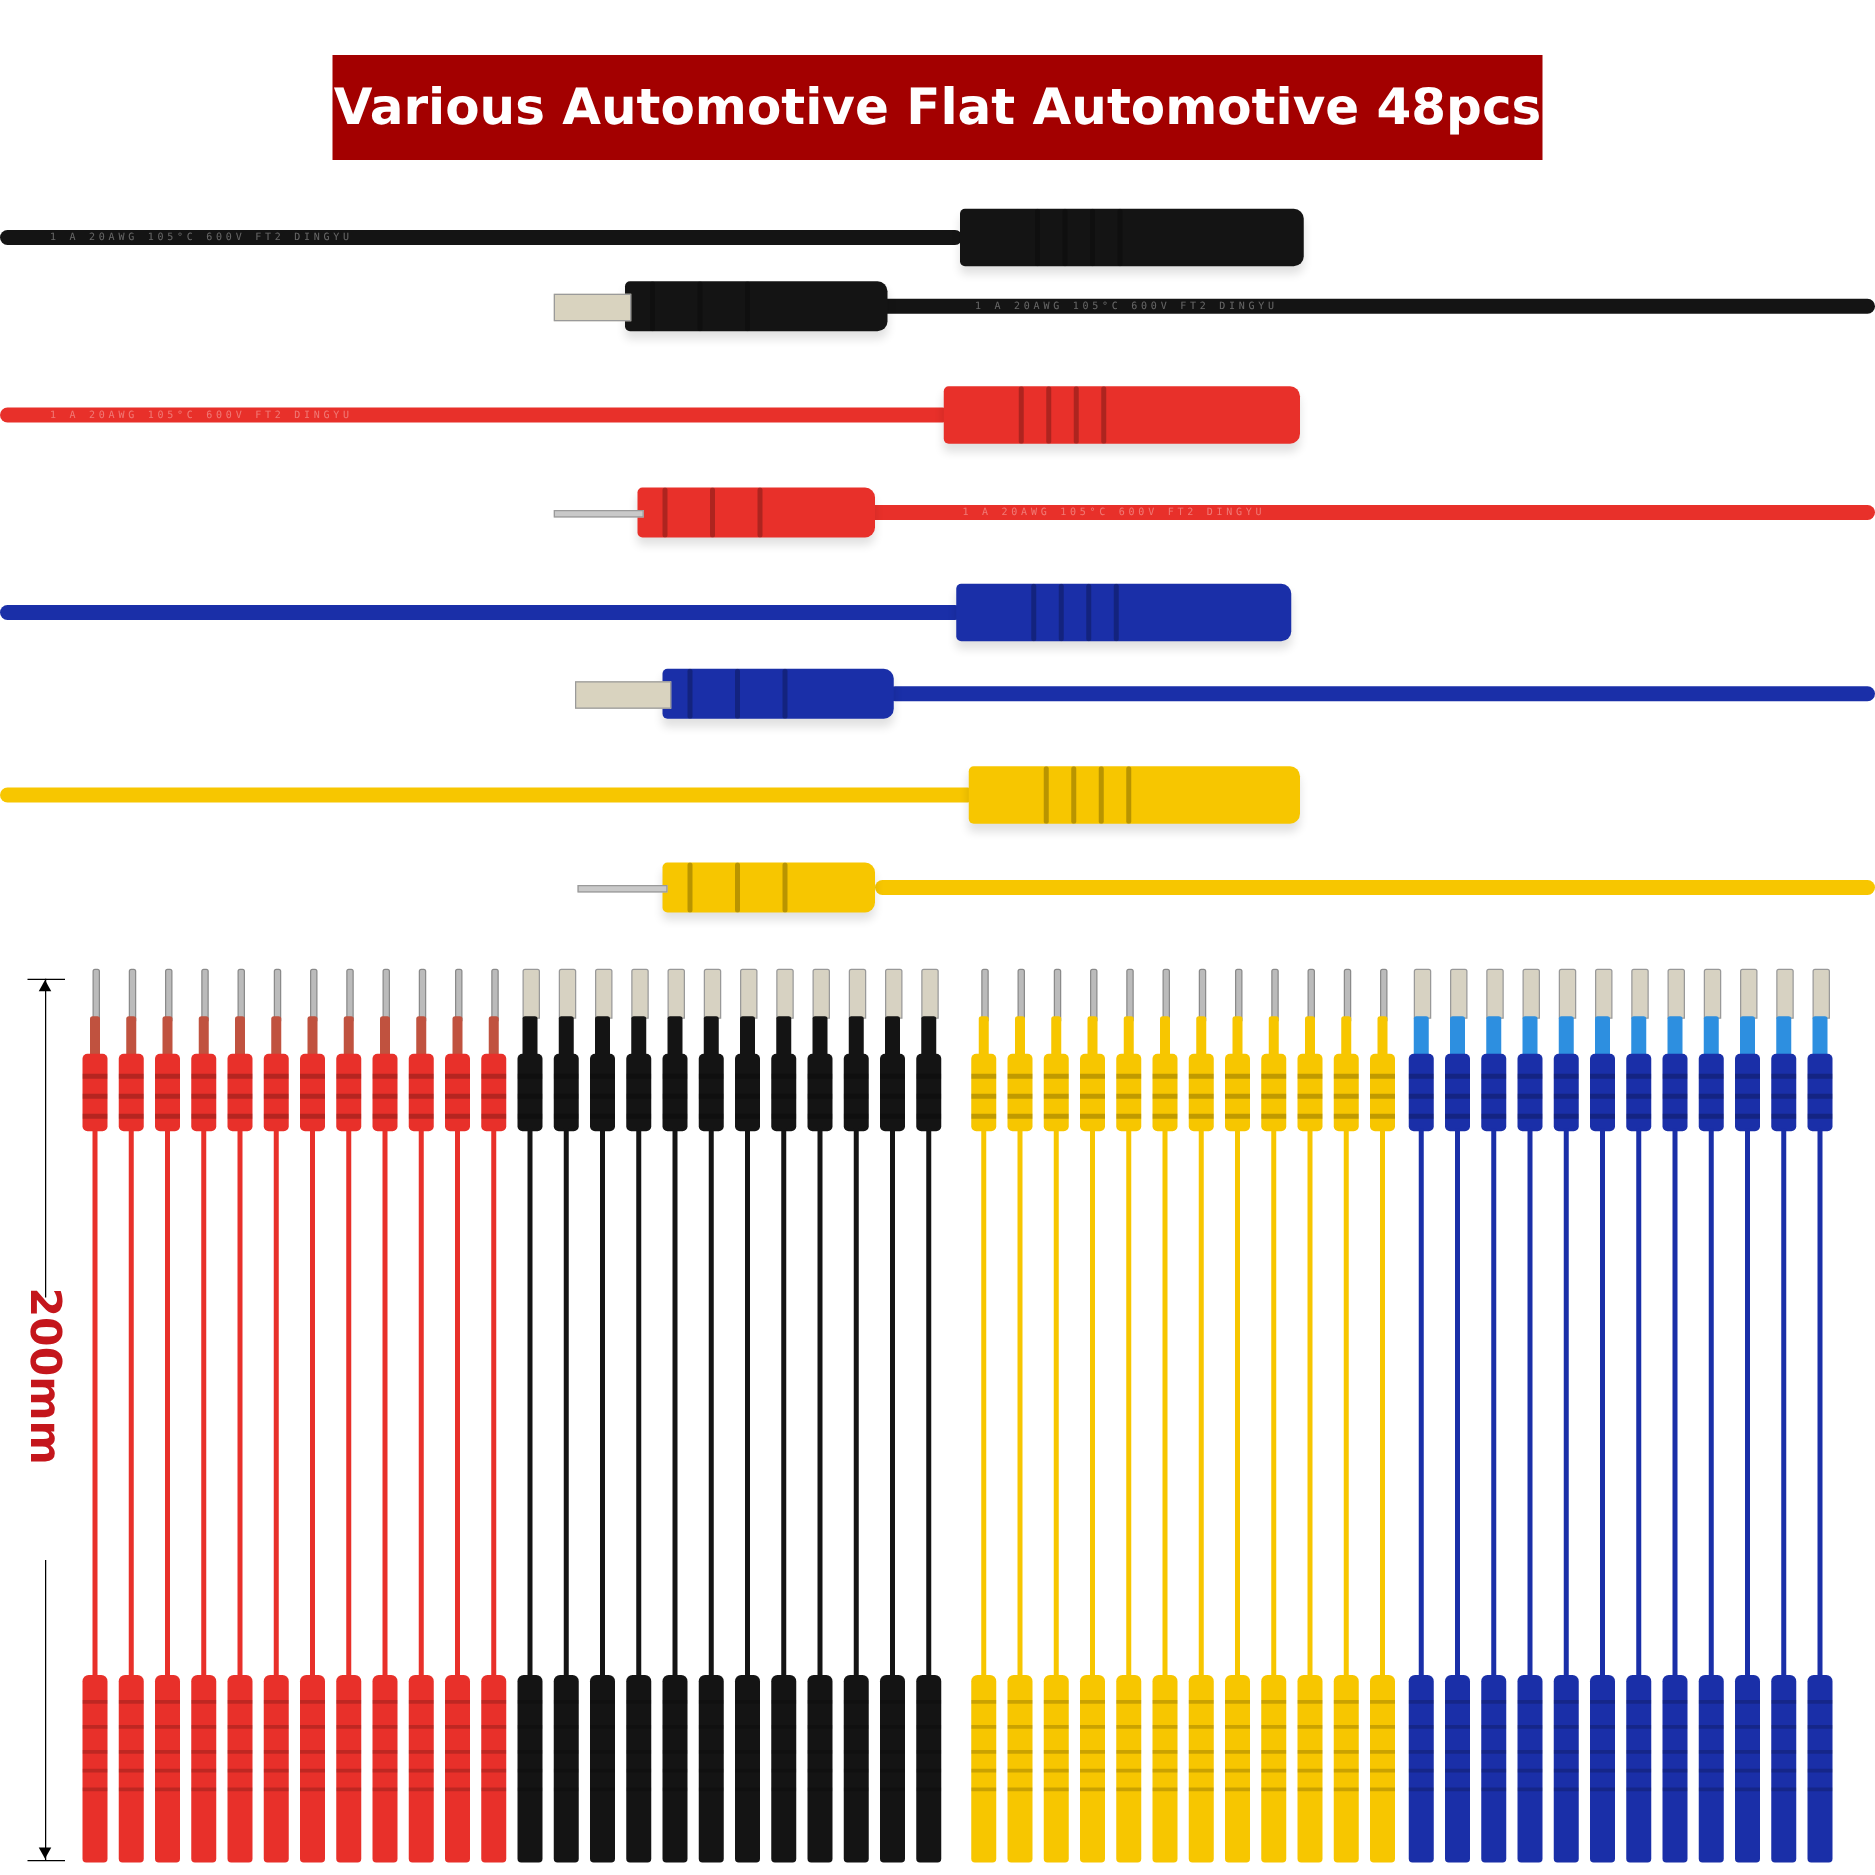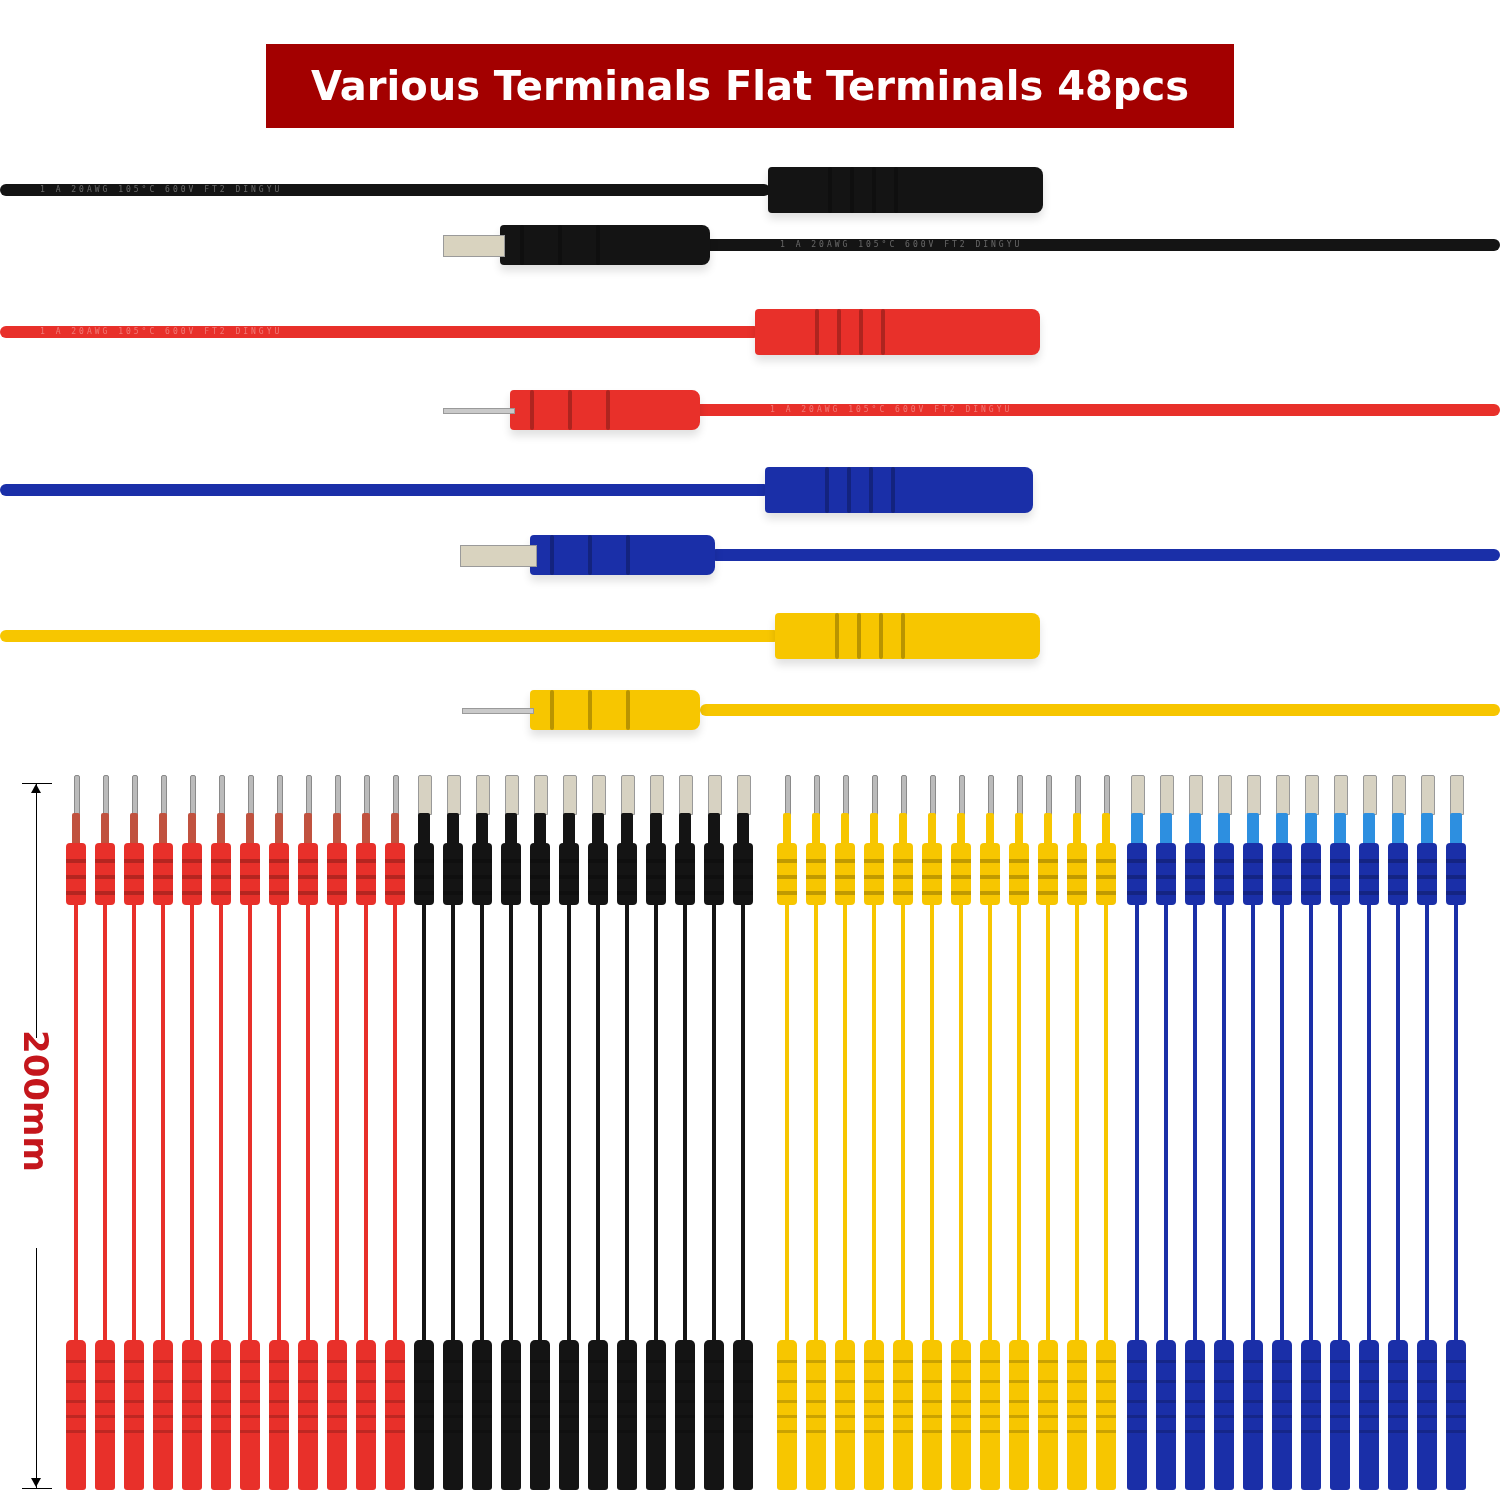--- a/index.html
+++ b/index.html
@@ -25,21 +25,21 @@
   .lead .boot { position:absolute; left:2px; top:68px; width:20px; height:62px; border-radius:4px; }
   .lead .bootline { position:absolute; left:2px; width:20px; height:4px; background:rgba(0,0,0,0.22); }
   .lead .wire { position:absolute; left:10px; top:128px; width:4px; height:440px; }
   .lead .sleeve { position:absolute; left:2px; top:565px; width:20px; height:150px; border-radius:5px 5px 3px 3px; }
   .lead .sline { position:absolute; left:2px; width:20px; height:3px; background:rgba(0,0,0,0.18); }
 </style>
 </head>
 <body>
 
 <div class="banner">
-  <span>Various Terminals Flat Terminals 48pcs</span>
+  <span>Various Automotive Flat Automotive 48pcs</span>
 </div>
 
 <div id="hcables">
     <div class="hcable">
       <div class="wire" style="left: 0px; top: 184px; width: 770px; background: rgb(20, 20, 20);"></div>
       <div class="wtxt" style="left: 40px; top: 185px;">1 A 20AWG 105°C 600V FT2 DINGYU</div>
       <div class="plug" style="left: 768px; top: 167px; width: 275px; height: 46px; background: rgb(20, 20, 20); box-shadow: rgba(0, 0, 0, 0.12) 0px 6px 8px;"></div>
       <div class="ridge" style="left: 828px; top: 167px; width: 4px; height: 46px; background: rgba(0, 0, 0, 0.25);"></div>
       <div class="ridge" style="left: 850px; top: 167px; width: 4px; height: 46px; background: rgba(0, 0, 0, 0.25);"></div>
       <div class="ridge" style="left: 872px; top: 167px; width: 4px; height: 46px; background: rgba(0, 0, 0, 0.25);"></div>

